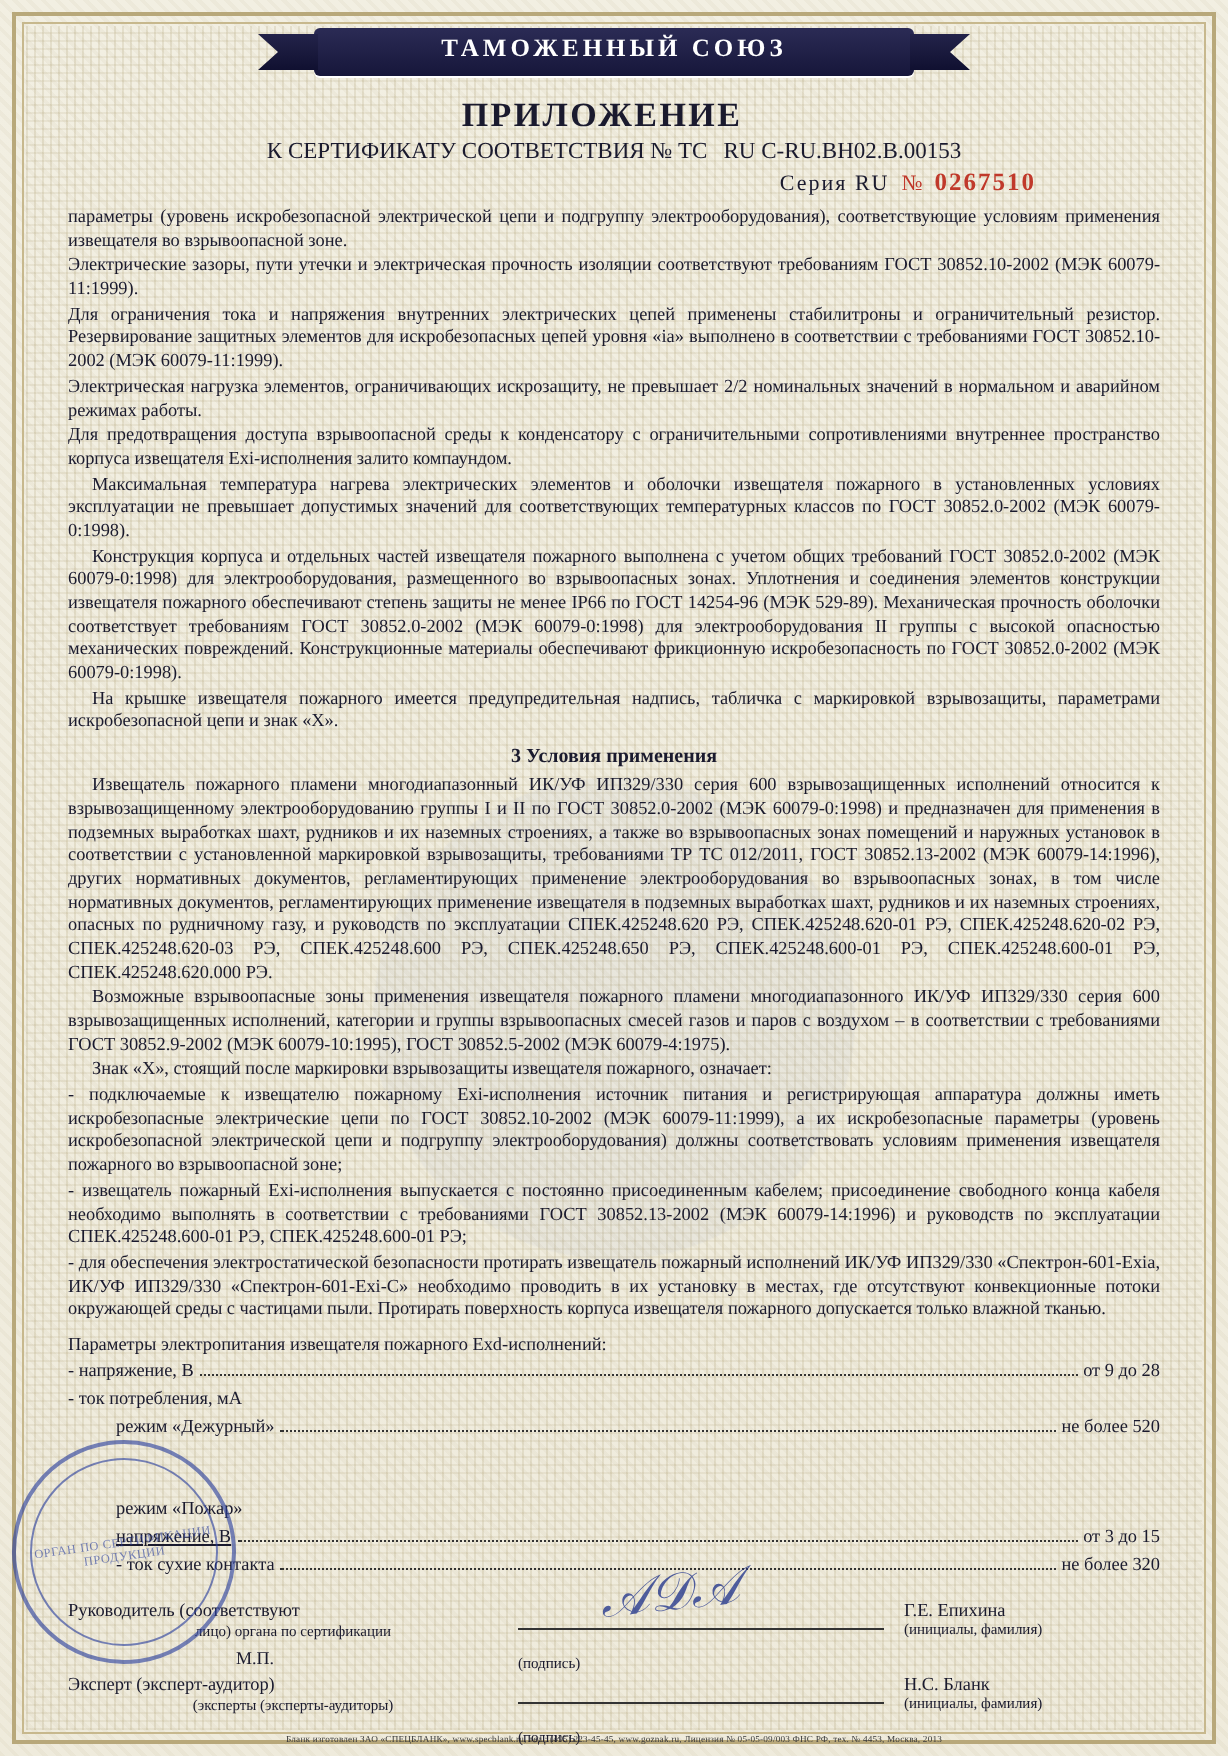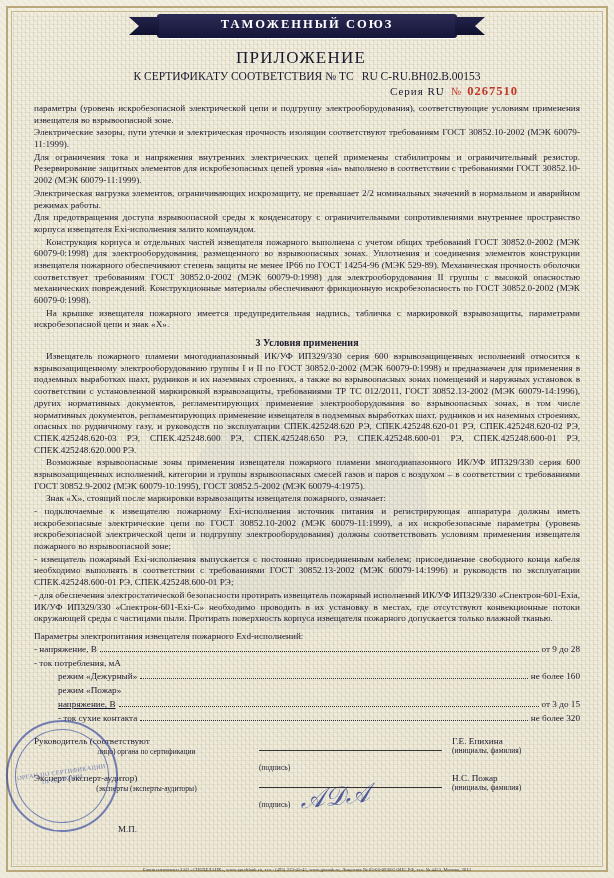--- a/index.html
+++ b/index.html
@@ -55,21 +55,21 @@
   .banner .ribbon:before{left:-28px;clip-path:polygon(0 0,100% 0,100% 100%,0 100%,10px 50%);}
   .banner .ribbon:after{right:-28px;clip-path:polygon(0 0,100% 0,calc(100% - 10px) 50%,100% 100%,0 100%);}
   .banner .txt{
     position:absolute;left:0;right:0;top:3px;
     text-align:center;color:#fff;
     font-size:12.5px;letter-spacing:2px;font-weight:bold;
     font-family:"Liberation Serif", serif;
   }
   h1.title{
     text-align:center;font-size:17px;letter-spacing:1.2px;
-    margin:8px 12px 2px 0;font-weight:normal;
+    margin:8px 12px 2px 0;font-weight:bold;
   }
   .subtitle-row{
     display:flex;align-items:baseline;justify-content:center;gap:8px;
     font-size:11.5px;margin-bottom:2px;
   }
   .subtitle-row .num{font-size:11.5px;}
   .serial-row{
     display:flex;align-items:baseline;justify-content:flex-end;gap:6px;
     font-size:11px;margin:2px 0 4px 0;padding-right:62px;
   }
@@ -170,20 +170,21 @@
       <span class="sername">Серия RU</span>
       <span class="numlabel">№</span>
       <span class="sernum">0267510</span>
     </div>
 
     <p class="body">параметры (уровень искробезопасной электрической цепи и подгруппу электрооборудования), соответствующие условиям применения извещателя во взрывоопасной зоне.</p>
     <p class="body">Электрические зазоры, пути утечки и электрическая прочность изоляции соответствуют требованиям ГОСТ 30852.10-2002 (МЭК 60079-11:1999).</p>
     <p class="body">Для ограничения тока и напряжения внутренних электрических цепей применены стабилитроны и ограничительный резистор. Резервирование защитных элементов для искробезопасных цепей уровня «ia» выполнено в соответствии с требованиями ГОСТ 30852.10-2002 (МЭК 60079-11:1999).</p>
     <p class="body">Электрическая нагрузка элементов, ограничивающих искрозащиту, не превышает 2/2 номинальных значений в нормальном и аварийном режимах работы.</p>
     <p class="body">Для предотвращения доступа взрывоопасной среды к конденсатору с ограничительными сопротивлениями внутреннее пространство корпуса извещателя Exi-исполнения залито компаундом.</p>
+    <p class="body ind">Максимальная температура нагрева электрических элементов и оболочки извещателя пожарного в установленных условиях эксплуатации не превышает допустимых значений для соответствующих температурных классов по ГОСТ 30852.0-2002 (МЭК 60079-0:1998).</p>
     <p class="body ind">Конструкция корпуса и отдельных частей извещателя пожарного выполнена с учетом общих требований ГОСТ 30852.0-2002 (МЭК 60079-0:1998) для электрооборудования, размещенного во взрывоопасных зонах. Уплотнения и соединения элементов конструкции извещателя пожарного обеспечивают степень защиты не менее IP66 по ГОСТ 14254-96 (МЭК 529-89). Механическая прочность оболочки соответствует требованиям ГОСТ 30852.0-2002 (МЭК 60079-0:1998) для электрооборудования II группы с высокой опасностью механических повреждений. Конструкционные материалы обеспечивают фрикционную искробезопасность по ГОСТ 30852.0-2002 (МЭК 60079-0:1998).</p>
     <p class="body ind">На крышке извещателя пожарного имеется предупредительная надпись, табличка с маркировкой взрывозащиты, параметрами искробезопасной цепи и знак «Х».</p>
 
     <h2 class="sec">3 Условия применения</h2>
 
     <p class="body ind">Извещатель пожарного пламени многодиапазонный ИК/УФ ИП329/330 серия 600 взрывозащищенных исполнений относится к взрывозащищенному электрооборудованию группы I и II по ГОСТ 30852.0-2002 (МЭК 60079-0:1998) и предназначен для применения в подземных выработках шахт, рудников и их наземных строениях, а также во взрывоопасных зонах помещений и наружных установок в соответствии с установленной маркировкой взрывозащиты, требованиями ТР ТС 012/2011, ГОСТ 30852.13-2002 (МЭК 60079-14:1996), других нормативных документов, регламентирующих применение электрооборудования во взрывоопасных зонах, в том числе нормативных документов, регламентирующих применение извещателя в подземных выработках шахт, рудников и их наземных строениях, опасных по рудничному газу, и руководств по эксплуатации СПЕК.425248.620 РЭ, СПЕК.425248.620-01 РЭ, СПЕК.425248.620-02 РЭ, СПЕК.425248.620-03 РЭ, СПЕК.425248.600 РЭ, СПЕК.425248.650 РЭ, СПЕК.425248.600-01 РЭ, СПЕК.425248.600-01 РЭ, СПЕК.425248.620.000 РЭ.</p>
     <p class="body ind">Возможные взрывоопасные зоны применения извещателя пожарного пламени многодиапазонного ИК/УФ ИП329/330 серия 600 взрывозащищенных исполнений, категории и группы взрывоопасных смесей газов и паров с воздухом – в соответствии с требованиями ГОСТ 30852.9-2002 (МЭК 60079-10:1995), ГОСТ 30852.5-2002 (МЭК 60079-4:1975).</p>
     <p class="body ind">Знак «Х», стоящий после маркировки взрывозащиты извещателя пожарного, означает:</p>
     <p class="body">- подключаемые к извещателю пожарному Exi-исполнения источник питания и регистрирующая аппаратура должны иметь искробезопасные электрические цепи по ГОСТ 30852.10-2002 (МЭК 60079-11:1999), а их искробезопасные параметры (уровень искробезопасной электрической цепи и подгруппу электрооборудования) должны соответствовать условиям применения извещателя пожарного во взрывоопасной зоне;</p>
     <p class="body">- извещатель пожарный Exi-исполнения выпускается с постоянно присоединенным кабелем; присоединение свободного конца кабеля необходимо выполнять в соответствии с требованиями ГОСТ 30852.13-2002 (МЭК 60079-14:1996) и руководств по эксплуатации СПЕК.425248.600-01 РЭ, СПЕК.425248.600-01 РЭ;</p>
@@ -197,24 +198,24 @@
       <span class="val">от 9 до 28</span>
     </div>
     <div class="dotline">
       <span class="lbl">- ток потребления, мА</span>
       <span class="dots" style="border-bottom:none;"></span>
       <span class="val"></span>
     </div>
     <div class="dotline">
       <span class="lbl" style="padding-left:24px;">режим «Дежурный»</span>
       <span class="dots"></span>
-      <span class="val">не более 160</span>
-    </div>
-    <div class="dotline">
-      <span class="lbl" style="padding-left:24px;">режим «Пожар»</span>
+      <span class="val">не более 520</span>
+    </div>
+    <div class="dotline">
+      <span class="lbl" style="padding-left:24px;margin-top:28px;">режим «Пожар»</span>
       <span class="dots" style="border-bottom:none;"></span>
       <span class="val"></span>
     </div>
     <div class="dotline">
       <span class="lbl" style="padding-left:24px;text-decoration:underline;">напряжение, В</span>
       <span class="dots"></span>
       <span class="val">от 3 до 15</span>
     </div>
     <div class="dotline">
       <span class="lbl" style="padding-left:24px;">- ток сухие контакта</span>
@@ -240,21 +241,21 @@
 
       <div class="sigrow">
         <div class="role">
           <span>Эксперт (эксперт-аудитор)</span>
           <span class="sub">(эксперты (эксперты-аудиторы)</span>
         </div>
         <div class="line">
           <span class="sub">(подпись)</span>
         </div>
         <div class="name">
-          <span>Н.С. Пожар</span>
+          <span>Н.С. Бланк</span>
           <span class="sub">(инициалы, фамилия)</span>
         </div>
       </div>
 
     </div>
 
     <div class="footer">Бланк изготовлен ЗАО «СПЕЦБЛАНК», www.specblank.ru, тел.: (495) 223-45-45, www.goznak.ru, Лицензия № 05-05-09/003 ФНС РФ, тех. № 4453, Москва, 2013</div>
   </div>
 
   <div class="mp">М.П.</div>

